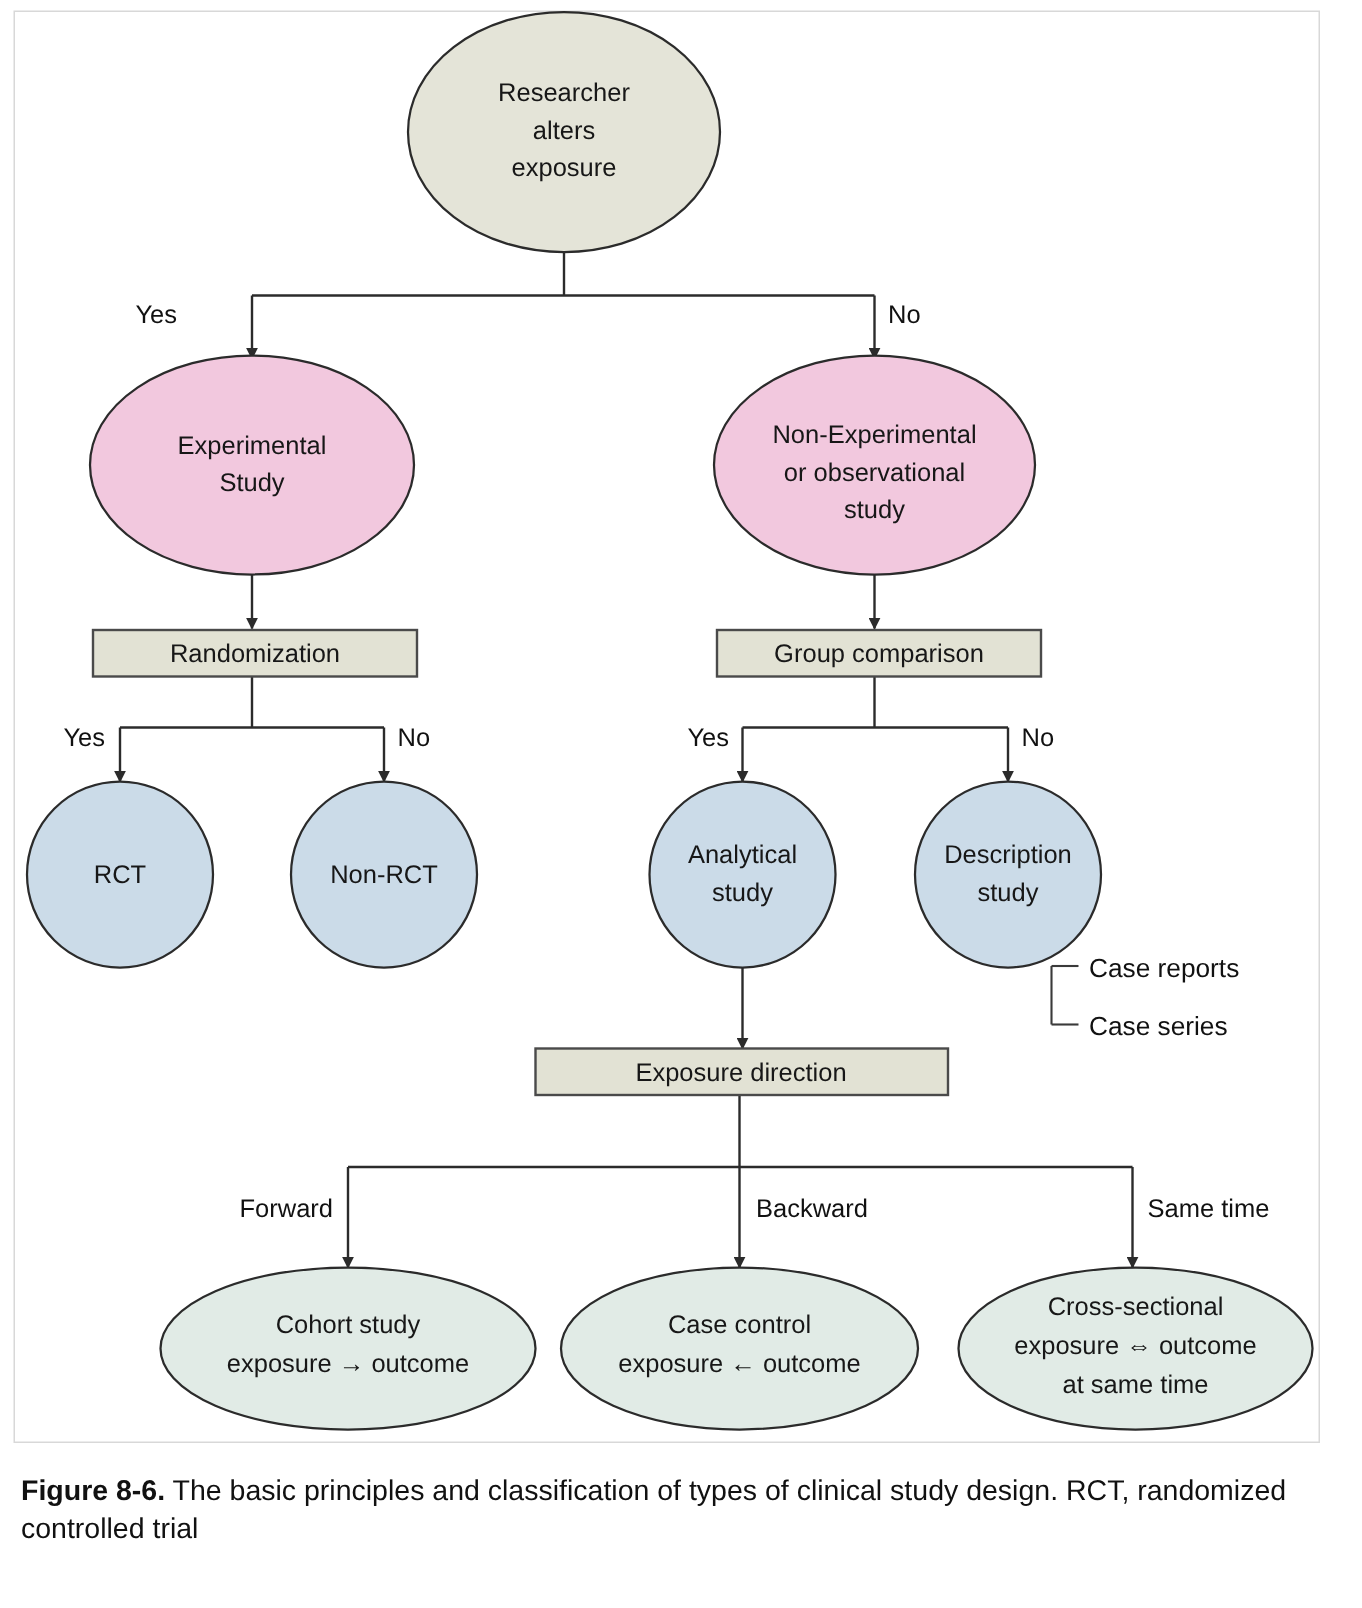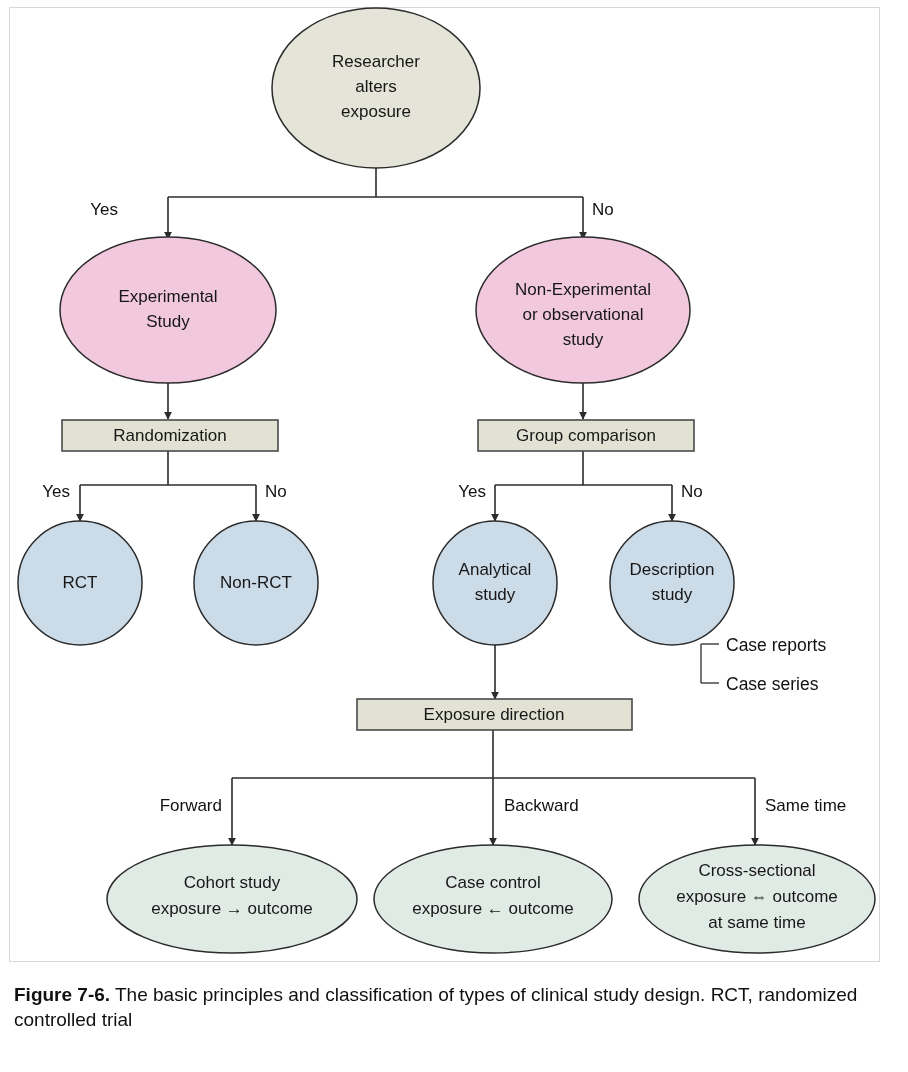--- a/index.html
+++ b/index.html
@@ -124,15 +124,15 @@
 
     <text class="edge-label" x="222" y="811" text-anchor="end">Forward</text>
     <text class="edge-label" x="504" y="811" text-anchor="start">Backward</text>
     <text class="edge-label" x="765" y="811" text-anchor="start">Same time</text>
 
     <text class="side-label" x="726" y="651" text-anchor="start">Case reports</text>
     <text class="side-label" x="726" y="690" text-anchor="start">Case series</text>
 
   </svg>
 
-  <div id="caption"><b>Figure 7-6.</b><span> The basic principles and classification of types of clinical study design. RCT, randomized controlled trial</span></div>
+  <div id="caption"><b>Figure 8-6.</b><span> The basic principles and classification of types of clinical study design. RCT, randomized controlled trial</span></div>
 
 </div>
 
 </body></html>

